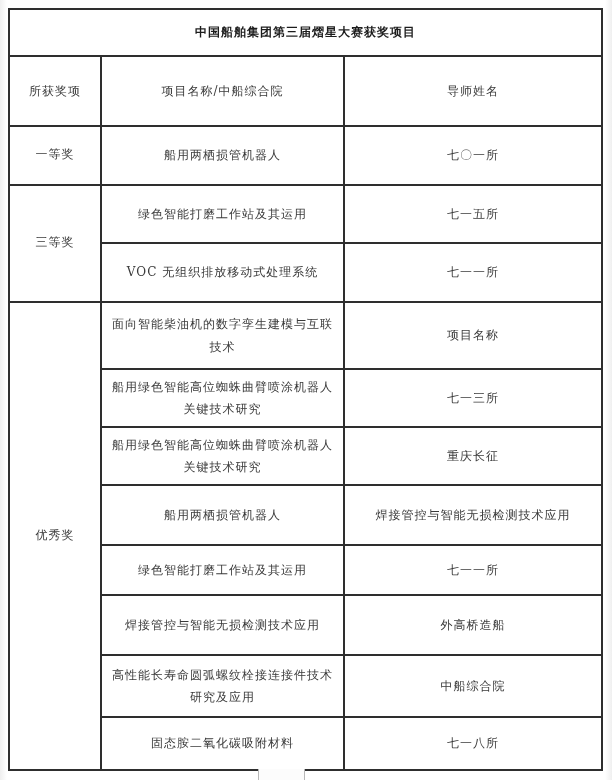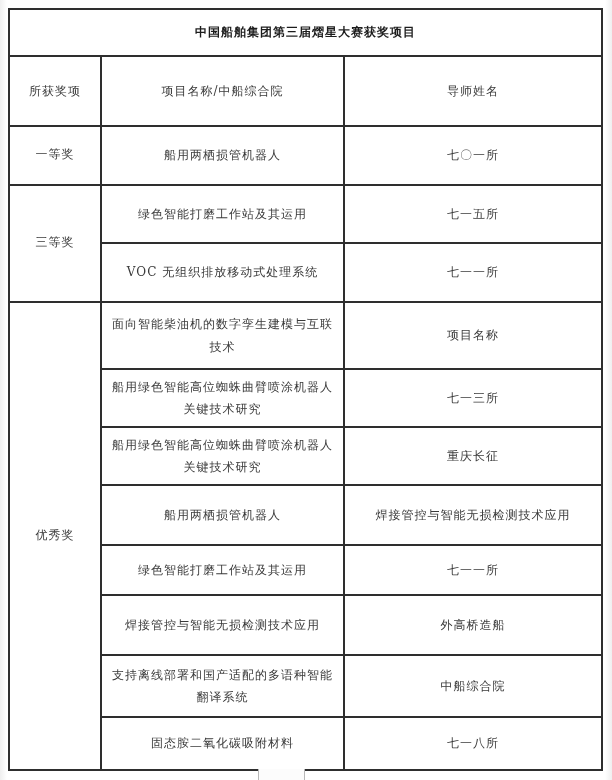--- a/index.html
+++ b/index.html
@@ -131,21 +131,21 @@
     </tr>
     <tr style="height:50px">
       <td class="project-cell">绿色智能打磨工作站及其运用</td>
       <td class="unit-cell">七一一所</td>
     </tr>
     <tr style="height:60px">
       <td class="project-cell">焊接管控与智能无损检测技术应用</td>
       <td class="unit-cell">外高桥造船</td>
     </tr>
     <tr style="height:62px">
-      <td class="project-cell">支持离线部署和国产适配的多语种智能翻译系统</td>
+      <td class="project-cell">高性能长寿命圆弧螺纹栓接连接件技术研究及应用</td>
       <td class="unit-cell">中船综合院</td>
     </tr>
     <tr style="height:53px">
       <td class="project-cell">固态胺二氧化碳吸附材料</td>
       <td class="unit-cell">七一八所</td>
     </tr>
   </tbody>
     </table>
 
   <div class="partial-next-table"></div>

